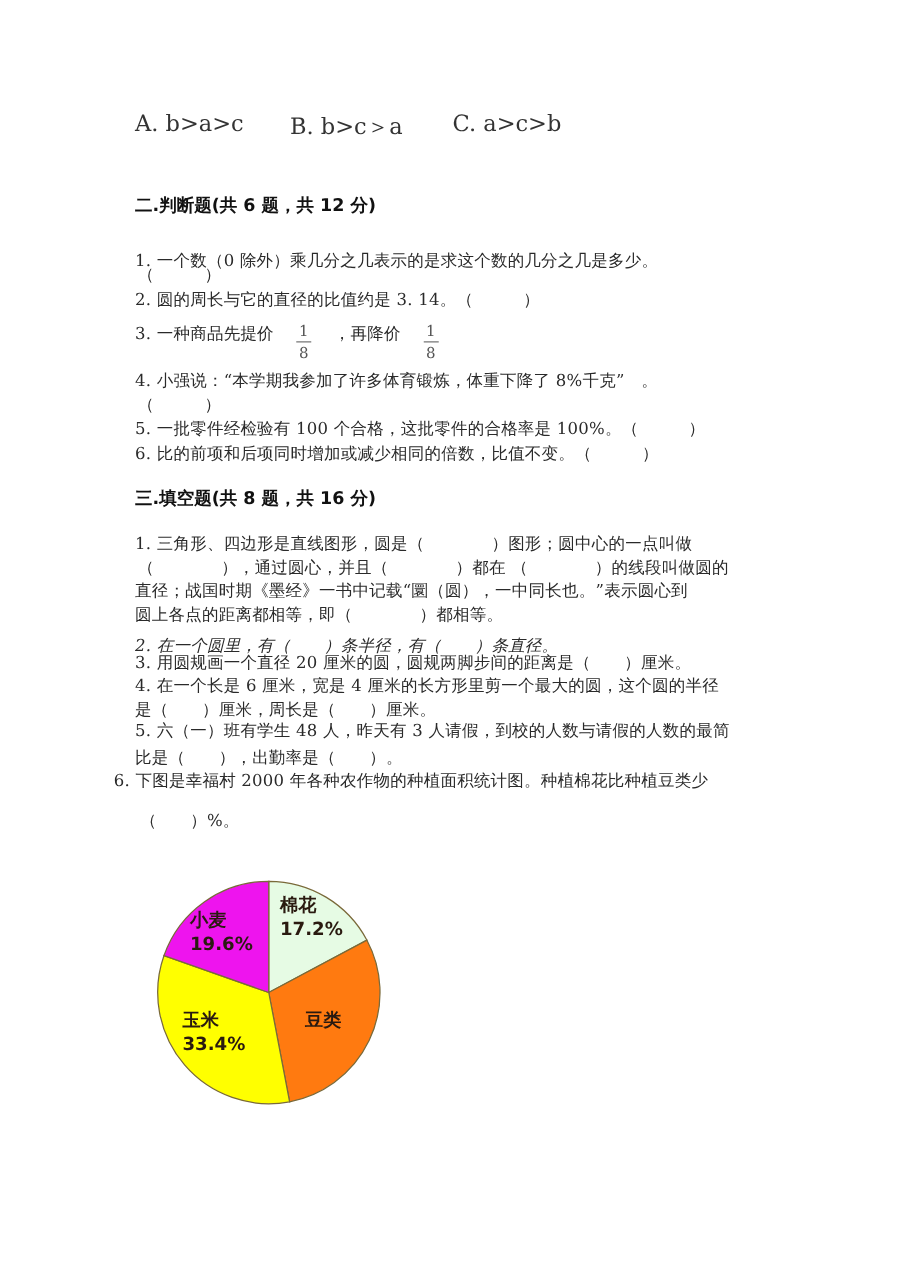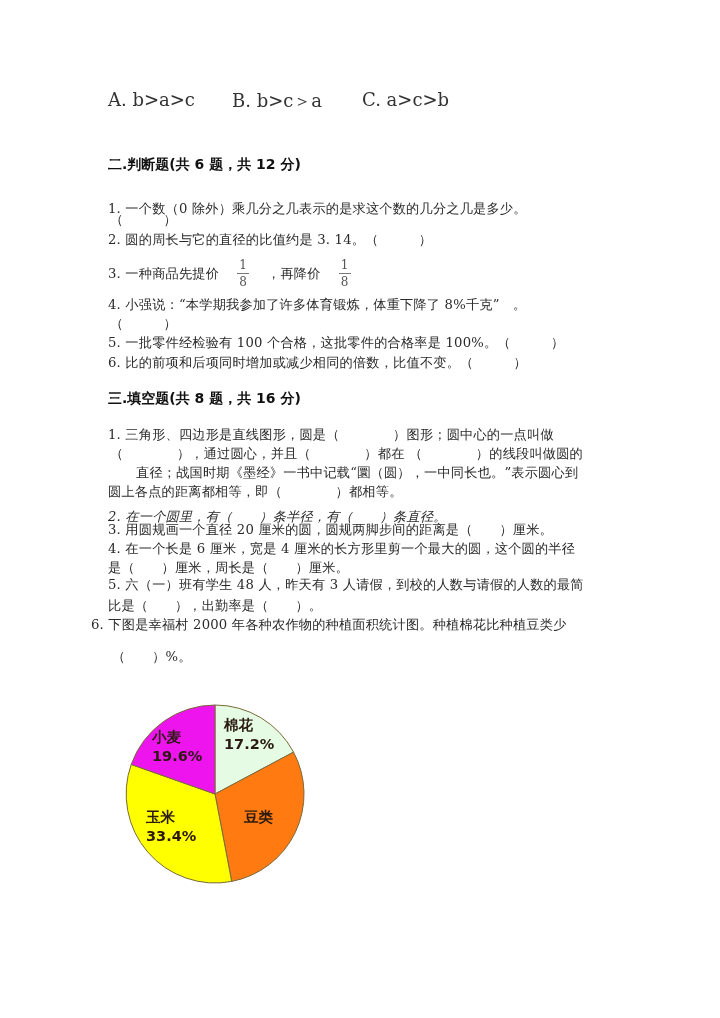--- a/index.html
+++ b/index.html
@@ -28,21 +28,21 @@
 <body>
 
 <div class="abs opt" style="left:108px; top:89px;">A. b&gt;a&gt;c</div>
 <div class="abs opt" style="left:232px; top:89px;">B. b&gt;c＞a</div>
 <div class="abs opt" style="left:362px; top:89px;">C. a&gt;c&gt;b</div>
 
 <div class="abs heading" style="left:108px; top:156px;">二.判断题(共 6 题，共 12 分)</div>
 <div class="abs line" style="left:108px; top:180px;margin-top:20px;">1. 一个数（0 除外）乘几分之几表示的是求这个数的几分之几是多少。</div>
 <div class="abs line" style="left:110px; top:211px;">（　　　）</div>
 <div class="abs line" style="left:108px; top:231px;">2. 圆的周长与它的直径的比值约是 3. 14。（　　　）</div>
-<div class="abs line" style="left:108px; top:258px; display:flex; align-items:center;">
+<div class="abs line" style="left:108px; top:258px; display:flex; ">
   <span>3. 一种商品先提价</span>
   <span class="frac" style="margin:0 18px;">
     <span>1</span>
     <span class="bar"></span>
     <span>8</span>
   </span>
   <span>，再降价</span>
   <span class="frac" style="margin:0 18px;">
     <span>1</span>
     <span class="bar"></span>
@@ -50,21 +50,21 @@
   </span>
 </div>
 <div class="abs line" style="left:108px; top:296px;">4. 小强说：“本学期我参加了许多体育锻炼，体重下降了 8%千克”　。</div>
 <div class="abs line" style="left:110px; top:315px;">（　　　）</div>
 <div class="abs line" style="left:108px; top:334px;">5. 一批零件经检验有 100 个合格，这批零件的合格率是 100%。（　　　）</div>
 <div class="abs line" style="left:108px; top:354px;">6. 比的前项和后项同时增加或减少相同的倍数，比值不变。（　　　）</div>
 
 <div class="abs heading" style="left:108px; top:390px;">三.填空题(共 8 题，共 16 分)</div>
 <div class="abs line" style="left:108px; top:426px;">1. 三角形、四边形是直线图形，圆是（　　　　）图形；圆中心的一点叫做</div>
 <div class="abs line" style="left:110px; top:445px;">（　　　　），通过圆心，并且（　　　　）都在 （　　　　）的线段叫做圆的</div>
-<div class="abs line" style="left:108px; top:464px;margin-left:28px;">直径；战国时期《墨经》一书中记载“圜（圆），一中同长也。”表示圆心到</div>
+<div class="abs line" style="left:108px; top:464px;">直径；战国时期《墨经》一书中记载“圜（圆），一中同长也。”表示圆心到</div>
 <div class="abs line" style="left:108px; top:483px;">圆上各点的距离都相等，即（　　　　）都相等。</div>
 <div class="abs line" style="left:108px; top:508px;font-style:italic;">2. 在一个圆里，有（　　）条半径，有（　　）条直径。</div>
 <div class="abs line" style="left:108px; top:521px;">3. 用圆规画一个直径 20 厘米的圆，圆规两脚步间的距离是（　　）厘米。</div>
 <div class="abs line" style="left:108px; top:540px;">4. 在一个长是 6 厘米，宽是 4 厘米的长方形里剪一个最大的圆，这个圆的半径</div>
 <div class="abs line" style="left:108px; top:559px;">是（　　）厘米，周长是（　　）厘米。</div>
 <div class="abs line" style="left:108px; top:576px;">5. 六（一）班有学生 48 人，昨天有 3 人请假，到校的人数与请假的人数的最简</div>
 <div class="abs line" style="left:108px; top:597px;">比是（　　），出勤率是（　　）。</div>
 <div class="abs line" style="left:91px; top:616px;text-align:right;">6. 下图是幸福村 2000 年各种农作物的种植面积统计图。种植棉花比种植豆类少</div>
 <div class="abs line" style="left:112px; top:648px;">（　　）%。</div>
 

